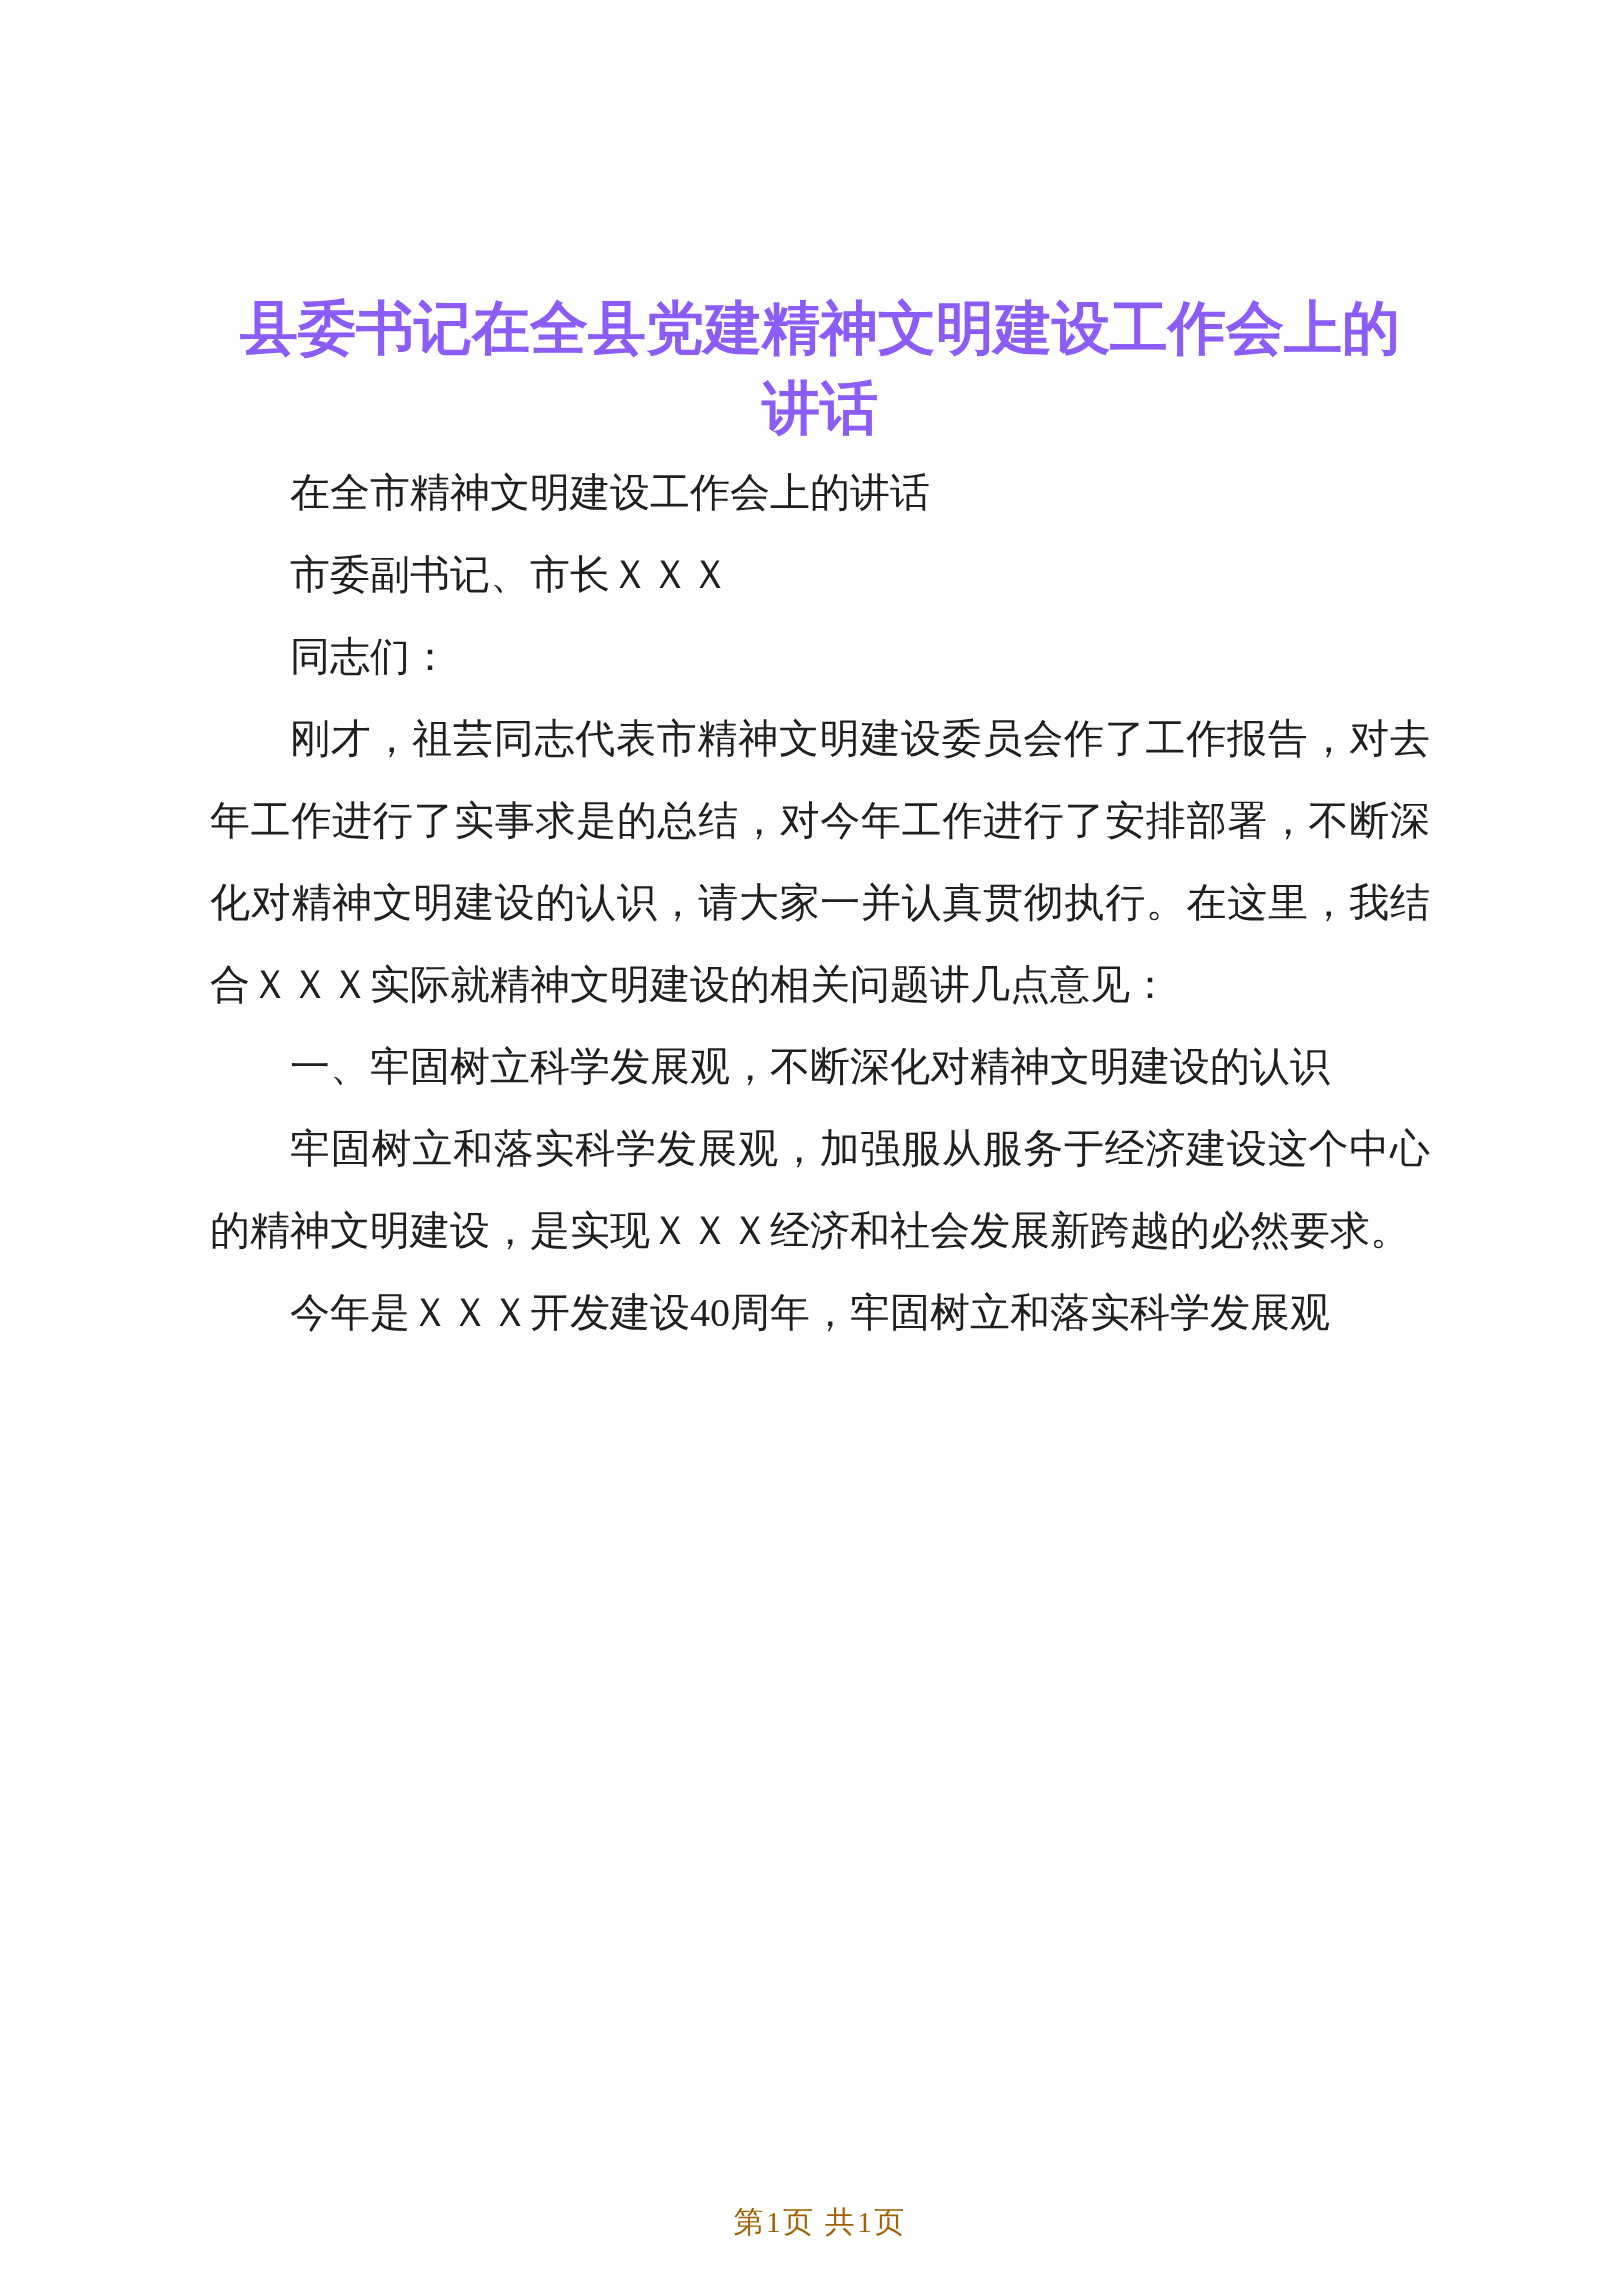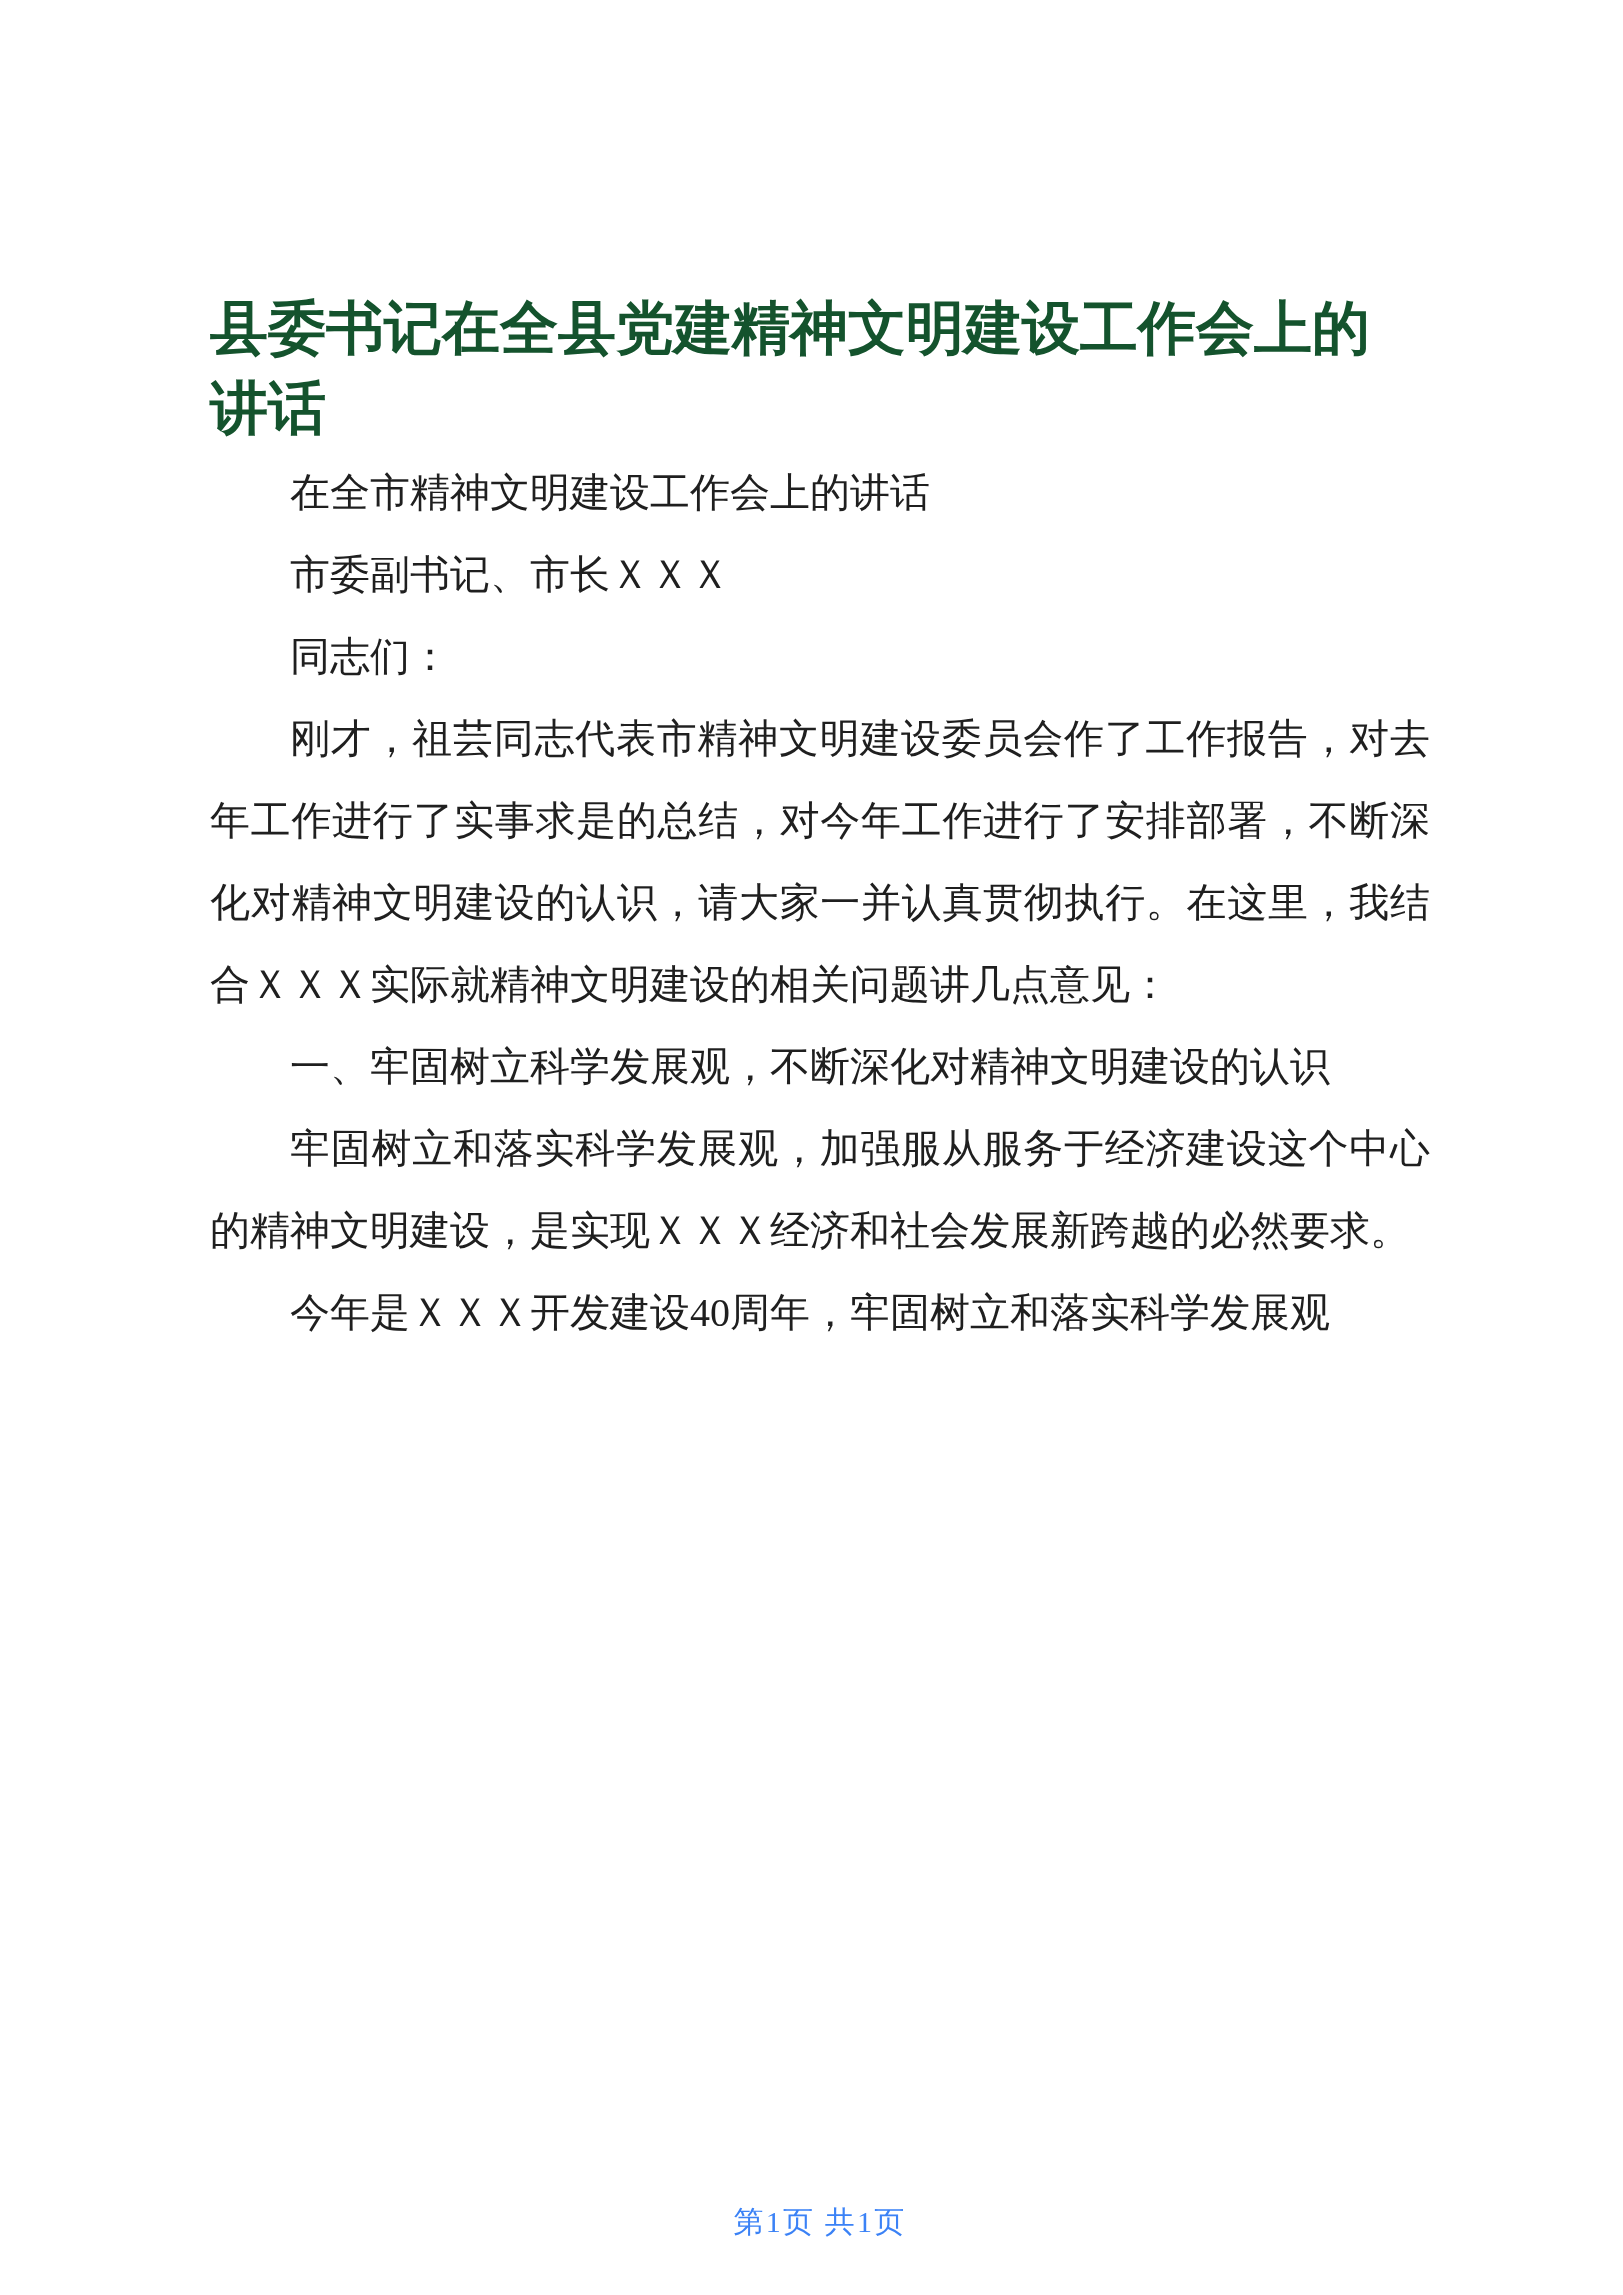--- a/index.html
+++ b/index.html
@@ -15,42 +15,43 @@
     box-sizing: border-box;
     padding: 289px 193px 0 210px;
     font-family: "Liberation Serif", "DejaVu Serif", serif;
     color: #1f1f1f;
     overflow: hidden;
   }
   .title {
     margin: 0 0 3.4px 0;
     font-size: 58px;
     font-weight: bold;
-    color: #14532d;
+    color: #8b5cf6;
+    text-align: center;
     line-height: 80px;
   }
   .title-line {
     display: block;
   }
   .body-text p.para {
     margin: 0;
     font-size: 40px;
     line-height: 82px;
     text-indent: 2em;
     text-align: justify;
     word-break: break-all;
   }
   .footer {
     position: absolute;
     left: 210px;
     right: 193px;
     bottom: 52px;
     text-align: center;
     font-size: 30px;
-    color: #3b82f6;
+    color: #a16207;
     letter-spacing: 2.2px;
   }
 </style>
 </head>
 <body>
 
 <div class="page">
 
   <h1 class="title">
     <span class="title-line">县委书记在全县党建精神文明建设工作会上的</span>

